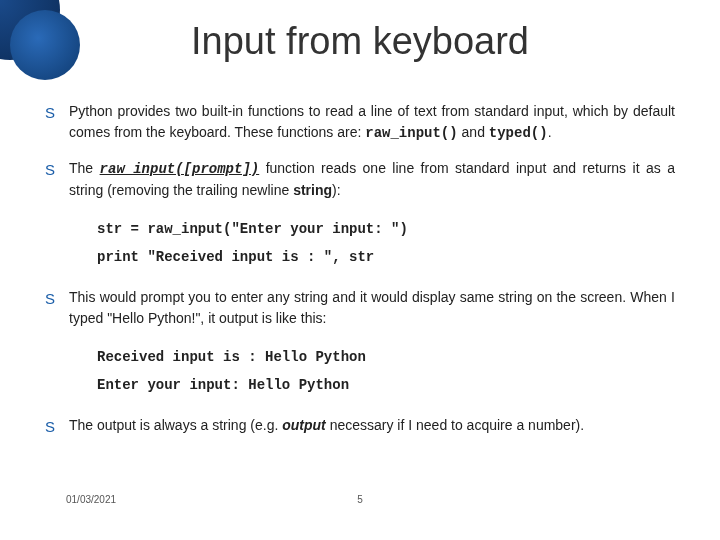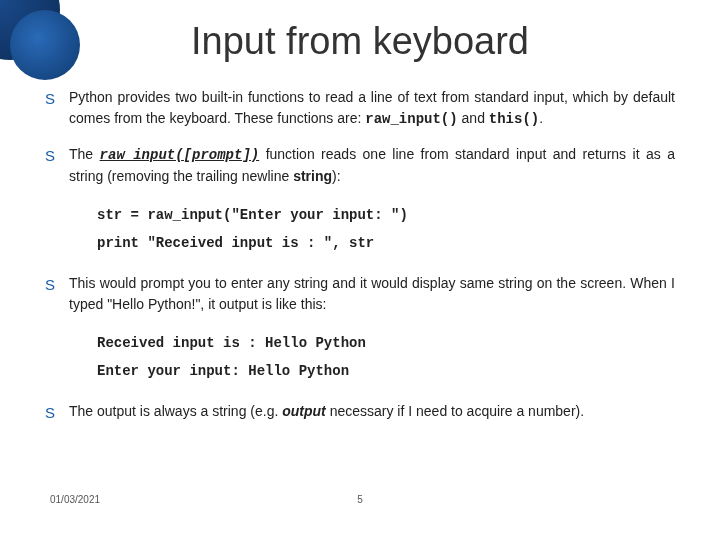--- a/index.html
+++ b/index.html
@@ -41,21 +41,21 @@
     padding: 20px 45px 30px 45px;
     display: flex;
     flex-direction: column;
   }
   h1 {
     font-family: Arial, sans-serif;
     font-weight: 400;
     font-size: 38px;
     text-align: center;
     color: #333;
-    margin-bottom: 24px;
+    margin-bottom: 38px;
   }
   .content {
     flex: 1;
   }
   .bullet {
     display: flex;
     margin-bottom: 14px;
     font-size: 14px;
     line-height: 1.5;
     text-align: justify;
@@ -80,41 +80,42 @@
     font-weight: bold;
     font-size: 14px;
     line-height: 2.0;
   }
   .footer {
     display: flex;
     justify-content: space-between;
     font-size: 10px;
     color: #555;
     padding: 0 5px 5px 5px;
+    margin-left: 16px;
   }
   .footer .pagenum {
     position: absolute;
     left: 50%;
     transform: translateX(-50%);
   }
 </style>
 </head>
 <body>
 
 <div class="corner-deco"></div>
 
 <div class="slide">
   <h1>Input from keyboard</h1>
 
   <div class="content">
 
     <div class="bullet">
       <span class="marker">S</span>
       <span class="text">
-        <span>Python provides two built-in functions to read a line of text from standard input, which by default comes from the keyboard. These functions are: </span><code>raw_input()</code><span> and </span><code>this()</code><span>.</span>
+        <span>Python provides two built-in functions to read a line of text from standard input, which by default comes from the keyboard. These functions are: </span><code>raw_input()</code><span> and </span><code>typed()</code><span>.</span>
       </span>
     </div>
 
     <div class="bullet">
       <span class="marker">S</span>
       <span class="text">
         <span>The </span><code class="underline">raw_input([prompt])</code><span> function reads one line from standard input and returns it as a string (removing the trailing newline </span><b>string</b><span>):</span>
       </span>
     </div>
 

